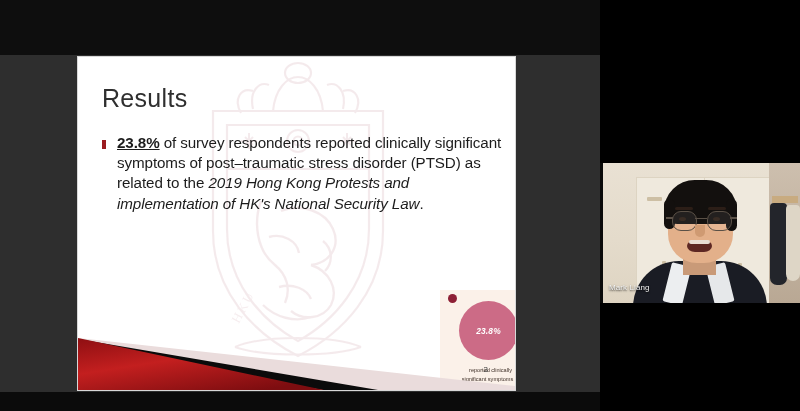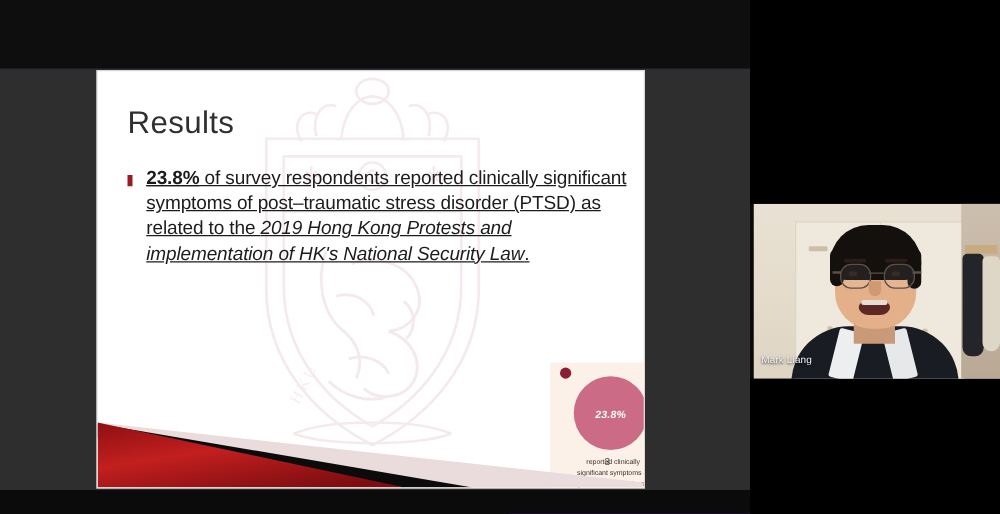--- a/index.html
+++ b/index.html
@@ -22,21 +22,21 @@
     background: #000000;
   }
 
   
   #stage {
     position: absolute;
     left: 0;
     top: 0;
     width: 600px;
     height: 411px;
-    background: #4c1d95;
+    background: #15803d;
   }
   
   #stage-surround {
     position: absolute;
     left: 0;
     top: 55px;
     width: 600px;
     height: 337px;
     background: #2e2e2e;
   }
@@ -103,21 +103,20 @@
     height: 9px;
     margin-top: 7px;
     margin-right: 11px;
     background: #9b1b20;
   }
   .bullet-text {
     font-size: 15.2px;
     line-height: 1.33;
     color: #1c1c1c;
     letter-spacing: -0.1px;
-    text-decoration: underline;
   }
   .bullet-text .hl {
     font-weight: 700;
     text-decoration: underline;
   }
   .bullet-text .ital {
     font-style: italic;
   }
 
   

